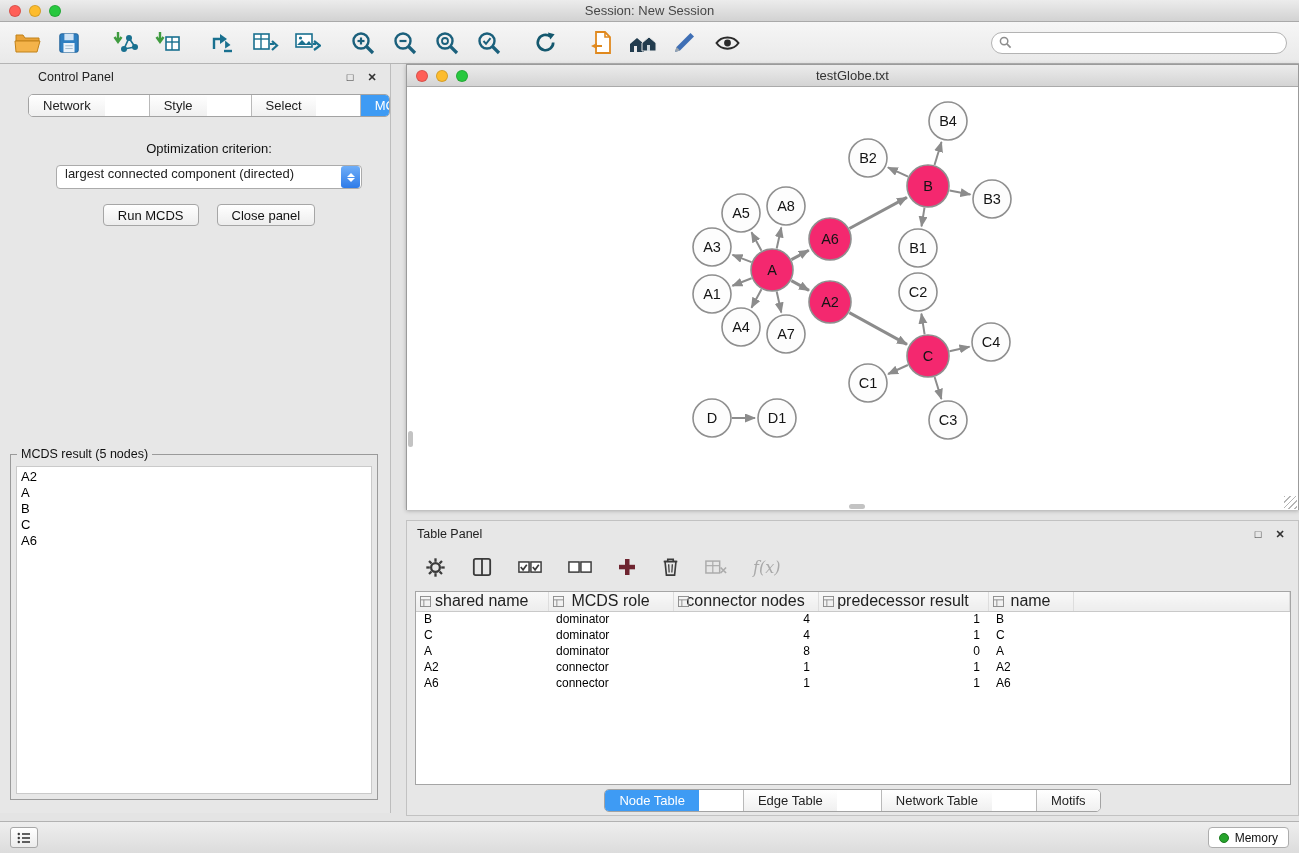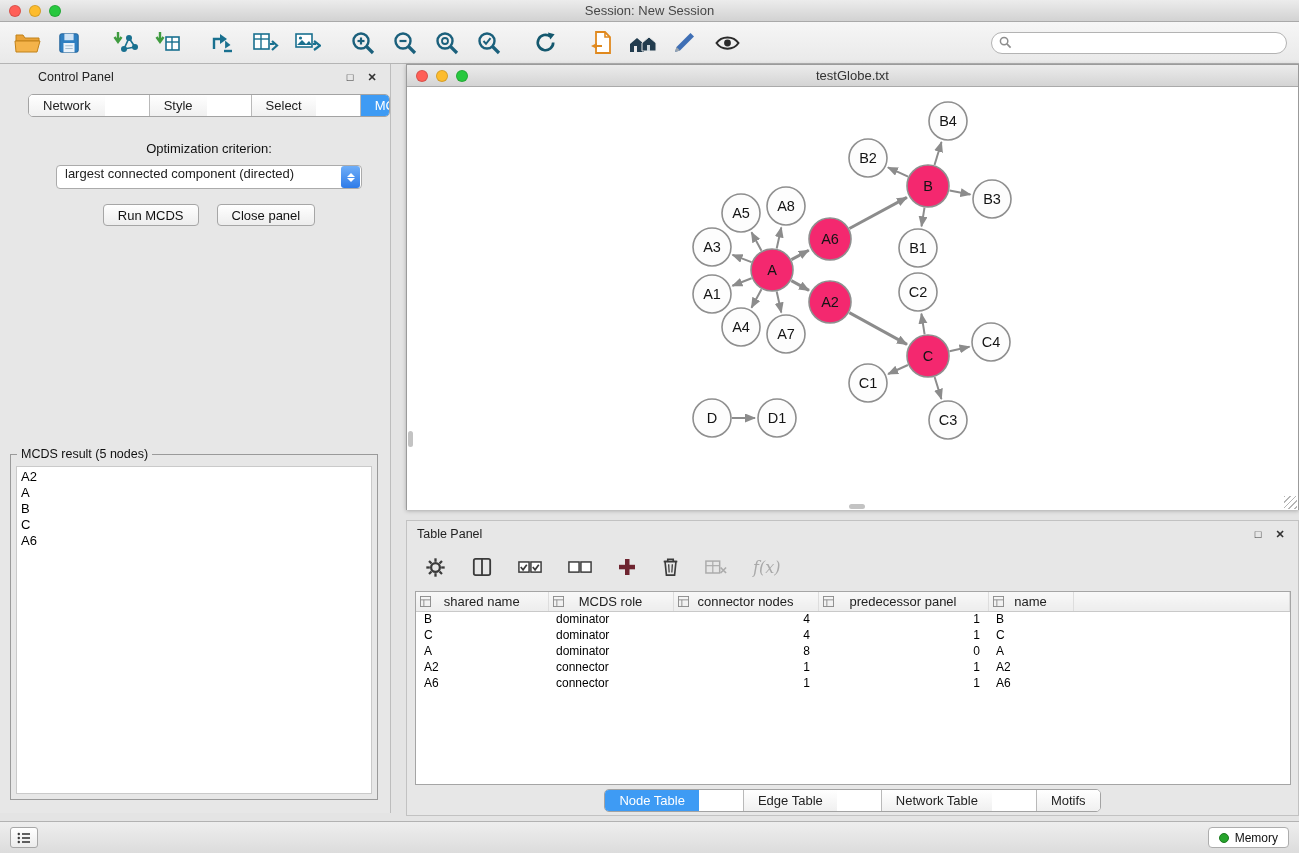--- a/index.html
+++ b/index.html
@@ -76,21 +76,21 @@
   
   .table-panel { position:absolute; left:406px; top:456px; width:893px; height:296px;
     background:#e7e7e7; border:1px solid #c2c2c2; }
   .tp-toolbar { height:40px; display:flex; align-items:center; padding-left:18px; gap:26px; }
   .tp-btn { display:flex; align-items:center; justify-content:center; height:26px; }
   .fx { font-family:"DejaVu Serif",serif; font-style:italic; font-size:16px; color:#a9a9a9; }
   .table-wrap { position:absolute; left:8px; right:7px; top:70px; height:194px;
     background:#fff; border:1px solid #a5a5a5; overflow:hidden; }
   table { border-collapse:collapse; table-layout:fixed; width:100%; }
   thead th { height:19px; background:linear-gradient(#f8f8f8,#ededed); border-bottom:1px solid #c9c9c9;
-    border-right:1px solid #ddd; font-size:13px; font-weight:normal; color:#222; position:relative; }
+    border-right:1px solid #ddd; font-size:16px; font-weight:normal; color:#222; position:relative; }
   thead th .th-inner { display:flex; align-items:center; justify-content:center; gap:4px; }
   thead th .th-icn { position:absolute; left:4px; top:4px; }
   tbody td { height:16px; font-size:12px; color:#000; white-space:nowrap; overflow:hidden; }
   td.al { text-align:left; padding-left:8px; }
   td.ar { text-align:right; padding-right:8px; }
   .tp-tabs-row { position:absolute; left:0; right:0; bottom:3px; display:flex; justify-content:center; }
 
   
   .statusbar { position:absolute; left:0; top:821px; width:100%; height:32px;
     background:linear-gradient(#eeeeee,#dcdcdc); border-top:1px solid #b2b2b2;
@@ -527,21 +527,21 @@
                     <line x1="4.2" y1="4.2" x2="4.2" y2="11.5" stroke="#8a8a8a"></line>
                   </svg>
                   <span class="th-inner">connector nodes</span>
                 </th>
                 <th>
                   <svg class="th-icn" width="11" height="11" viewBox="0 0 12 12">
                     <rect x="0.5" y="0.5" width="11" height="11" fill="none" stroke="#8a8a8a"></rect>
                     <line x1="0.5" y1="4.2" x2="11.5" y2="4.2" stroke="#8a8a8a"></line>
                     <line x1="4.2" y1="4.2" x2="4.2" y2="11.5" stroke="#8a8a8a"></line>
                   </svg>
-                  <span class="th-inner">predecessor panel</span>
+                  <span class="th-inner">predecessor result</span>
                 </th>
                 <th>
                   <svg class="th-icn" width="11" height="11" viewBox="0 0 12 12">
                     <rect x="0.5" y="0.5" width="11" height="11" fill="none" stroke="#8a8a8a"></rect>
                     <line x1="0.5" y1="4.2" x2="11.5" y2="4.2" stroke="#8a8a8a"></line>
                     <line x1="4.2" y1="4.2" x2="4.2" y2="11.5" stroke="#8a8a8a"></line>
                   </svg>
                   <span class="th-inner">name</span>
                 </th>
                 <th></th>

